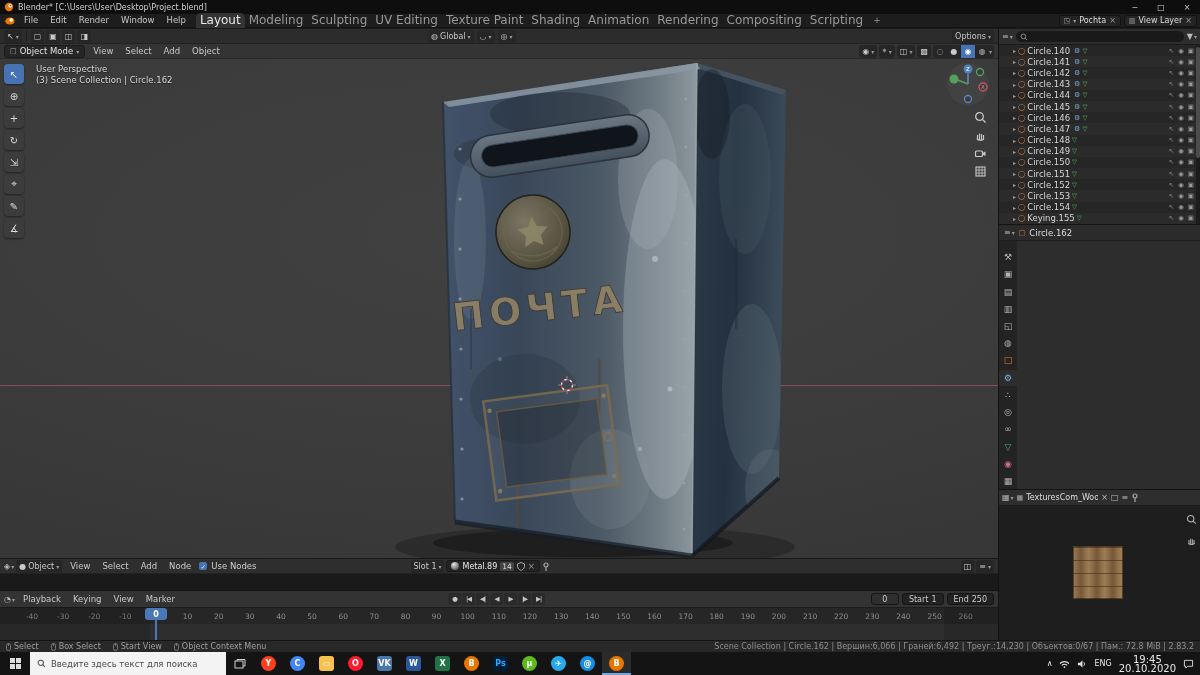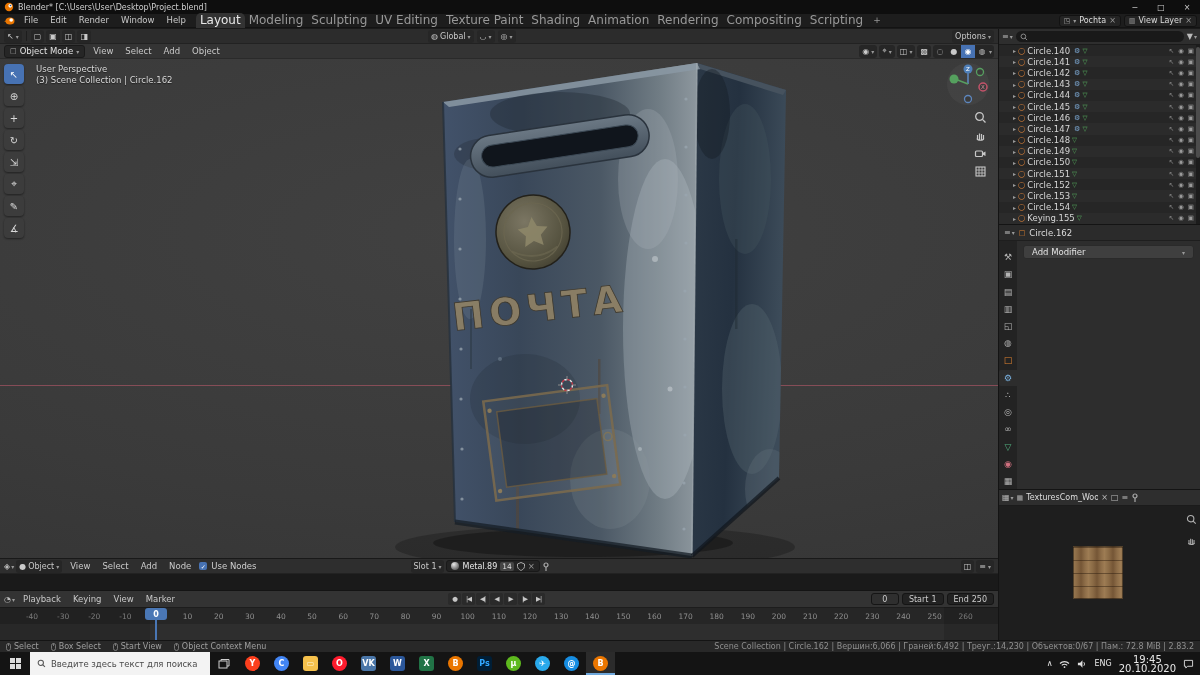--- a/index.html
+++ b/index.html
@@ -129,21 +129,21 @@
 
   
   .statusbar{position:absolute;left:0;top:640px;width:1200px;height:12px;background:#282828;border-top:1px solid #141414;display:flex;align-items:center;gap:12px;padding:0 6px;font-size:8px;color:#9f9f9f;}
   .hints{display:flex;gap:12px;align-items:center;}
   .hint{display:flex;align-items:center;gap:3px;white-space:nowrap;}
   .stats{margin-left:auto;color:#8f8f8f;white-space:nowrap;}
 
   
   .taskbar{position:absolute;left:0;top:652px;width:1200px;height:23px;background:#141414;display:flex;align-items:stretch;}
   .start-btn{width:30px;display:flex;align-items:center;justify-content:center;}
-  .search-box{width:180px;background:#f3f3f3;display:flex;align-items:center;gap:5px;padding:0 7px;}
+  .search-box{width:196px;background:#f3f3f3;display:flex;align-items:center;gap:5px;padding:0 7px;}
   .search-box input{flex:1;min-width:10px;border:none;outline:none;background:none;font-size:8.5px;color:#333;font-family:inherit;}
   .search-box input::placeholder{color:#4a4a4a;}
   .taskview-btn{width:28px;display:flex;align-items:center;justify-content:center;}
   .tb-apps{display:flex;}
   .tb-app{width:29px;display:flex;align-items:center;justify-content:center;}
   .tb-app.active{background:#2b2b2b;box-shadow:inset 0 -2px 0 #6fa8dc;}
   .tb-glyph{width:15px;height:15px;border-radius:3px;display:flex;align-items:center;justify-content:center;font-size:8px;font-weight:bold;}
   .tb-glyph.circle{border-radius:50%;}
   .tray{margin-left:auto;display:flex;align-items:center;gap:7px;padding-right:6px;color:#e8e8e8;font-size:8px;}
   .tray-clock{text-align:center;line-height:9px;font-size:10px;white-space:nowrap;}
@@ -786,26 +786,20 @@
         </span>
 
         <span class="ptab">
           <span class="ptab-g" style="color: rgb(208, 112, 127);">◉</span>
         </span>
 
         <span class="ptab">
           <span class="ptab-g" style="color: rgb(180, 180, 180);">▦</span>
         </span>
       </div>
-    <div class="prop-body">
-      <div class="add-modifier">
-        <span>Add Modifier</span>
-        <span class="drop" style="margin-left:auto">▾</span>
-      </div>
-    </div>
   </div>
 
   <div class="image-editor">
     <div class="img-header">
       <span class="oh-btn">
           <span>▦</span>
           <span class="drop">▾</span>
         </span>
       <span class="w-icon">▦</span>
       <span class="img-title">TexturesCom_Woo...</span>

